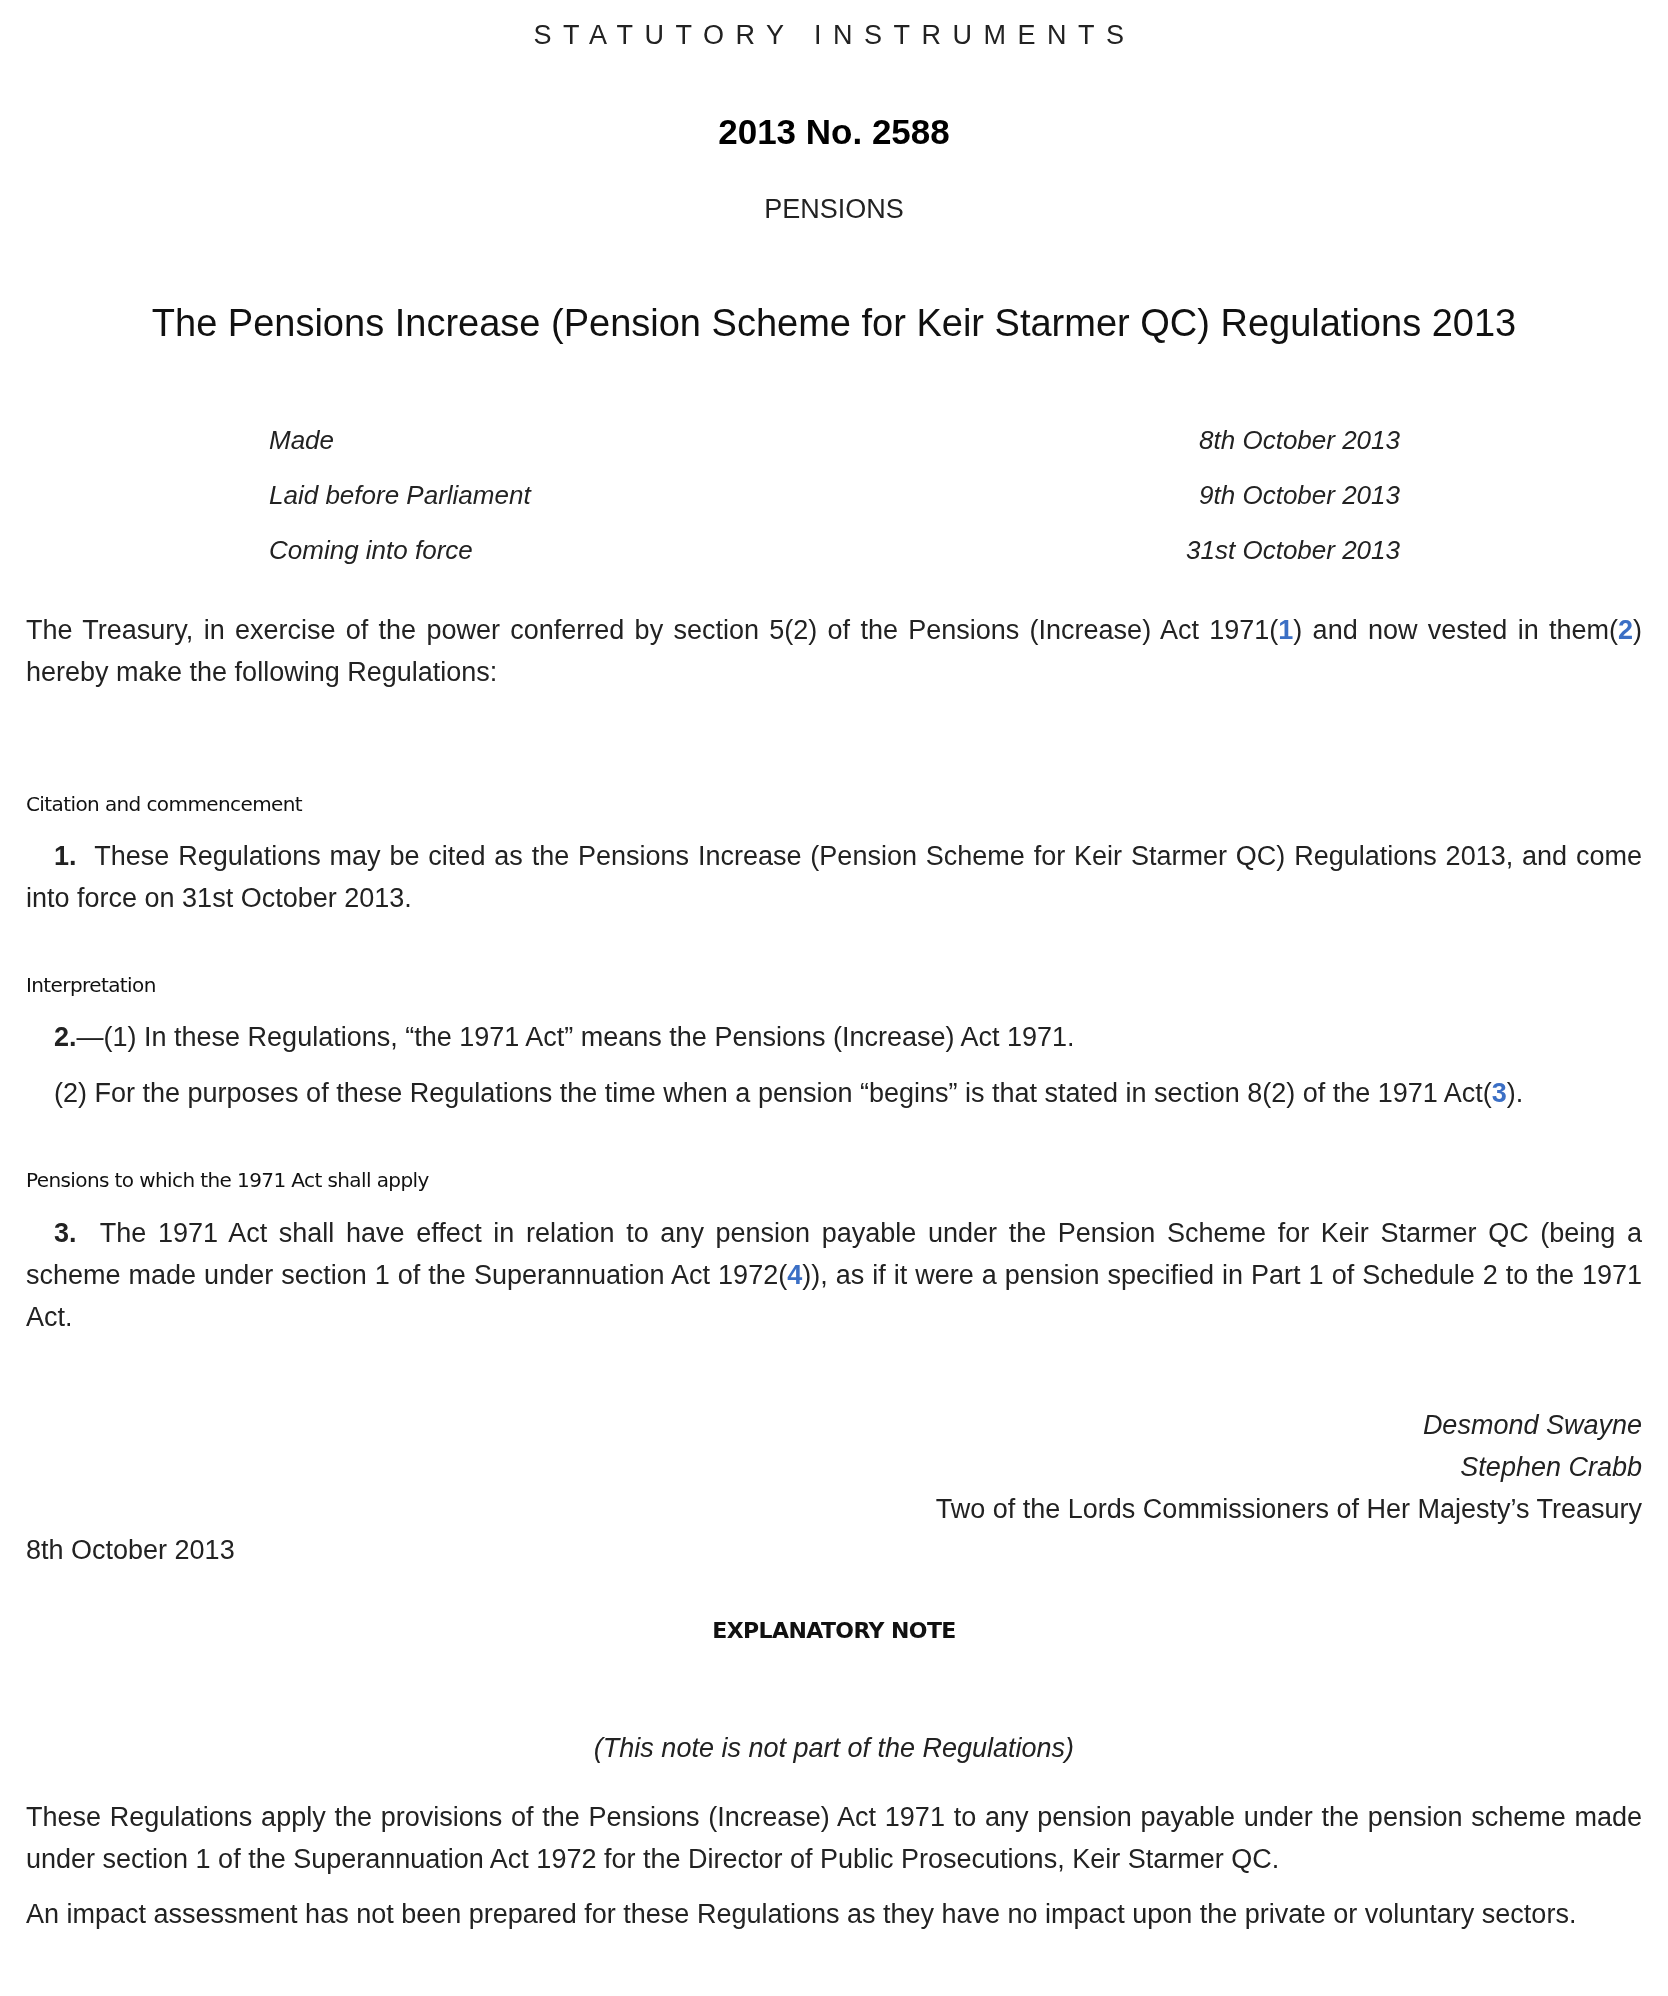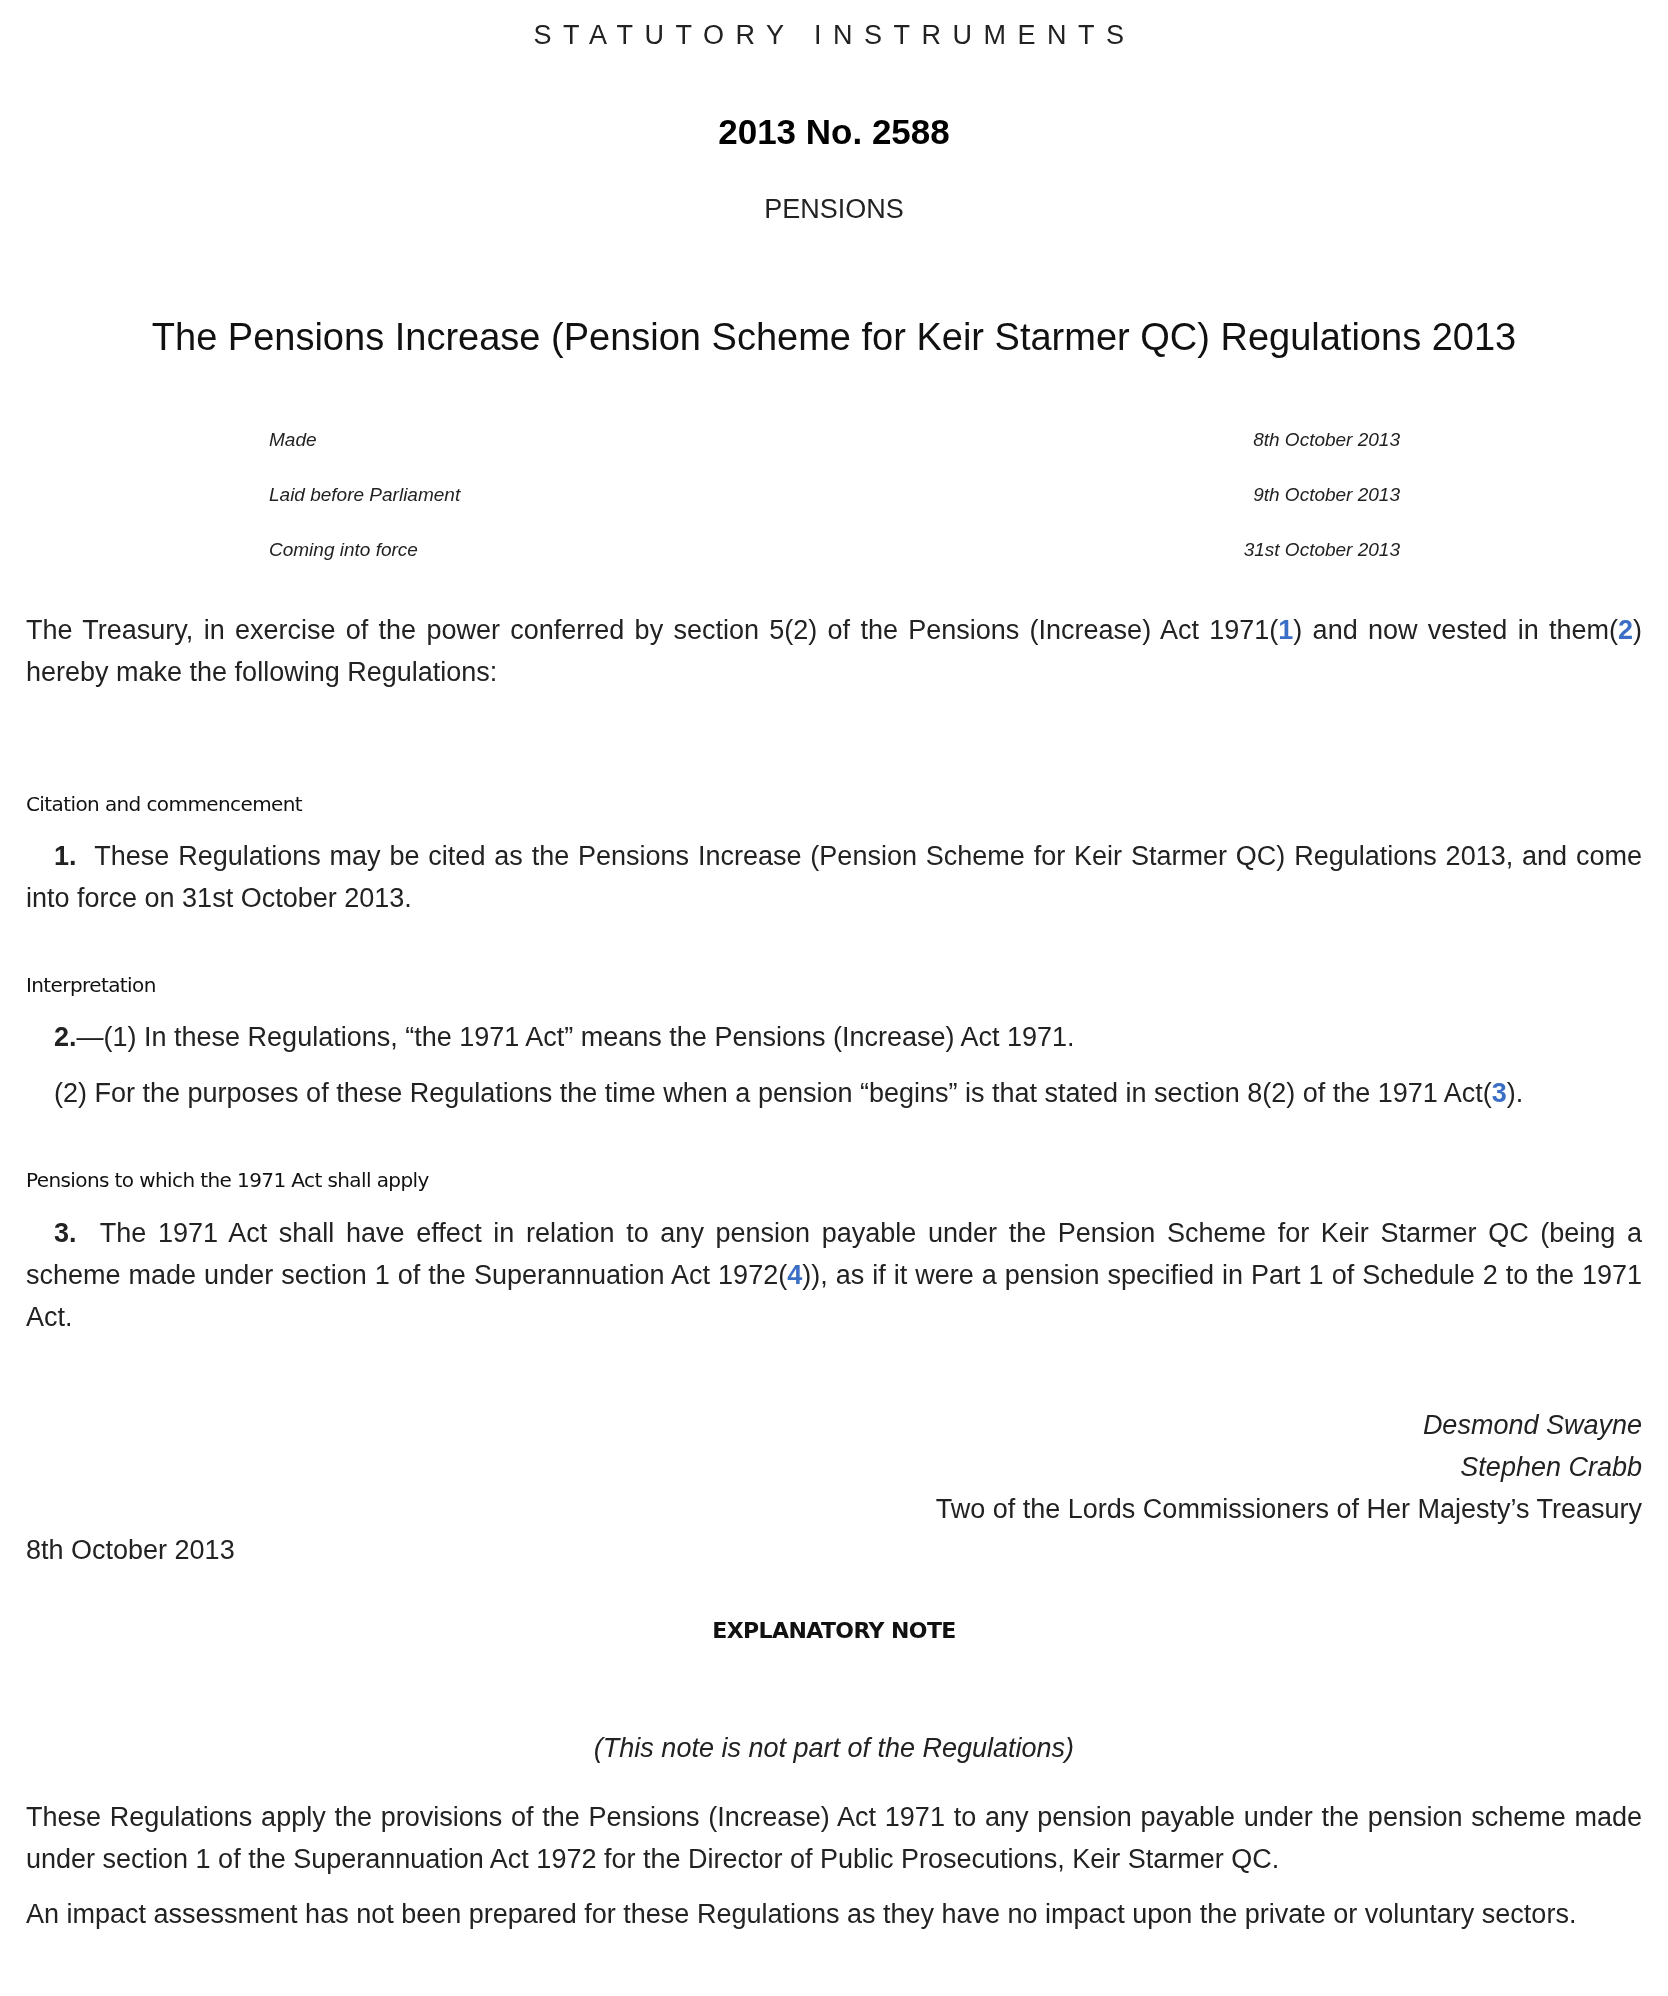--- a/index.html
+++ b/index.html
@@ -33,36 +33,36 @@
     color: #000;
     line-height: 42px;
   }
   .si-subject {
     top: 192px;
     font-size: 27px;
     color: #222;
     line-height: 34px;
   }
   .si-title {
-    top: 314px;
+    top: 300px;
     font-size: 38px;
     color: #111;
     line-height: 46px;
   }
   .dates-table {
     left: 269px;
     width: 1131px;
     top: 422px;
   }
   .date-row {
     display: flex;
     justify-content: space-between;
     height: 55px;
     line-height: 36px;
-    font-size: 19px;
+    font-size: 26px;
     font-style: italic;
     color: #222;
   }
   .body-text {
     left: 26px;
     width: 1616px;
     font-size: 27px;
     line-height: 42px;
     color: #222;
     text-align: justify;

